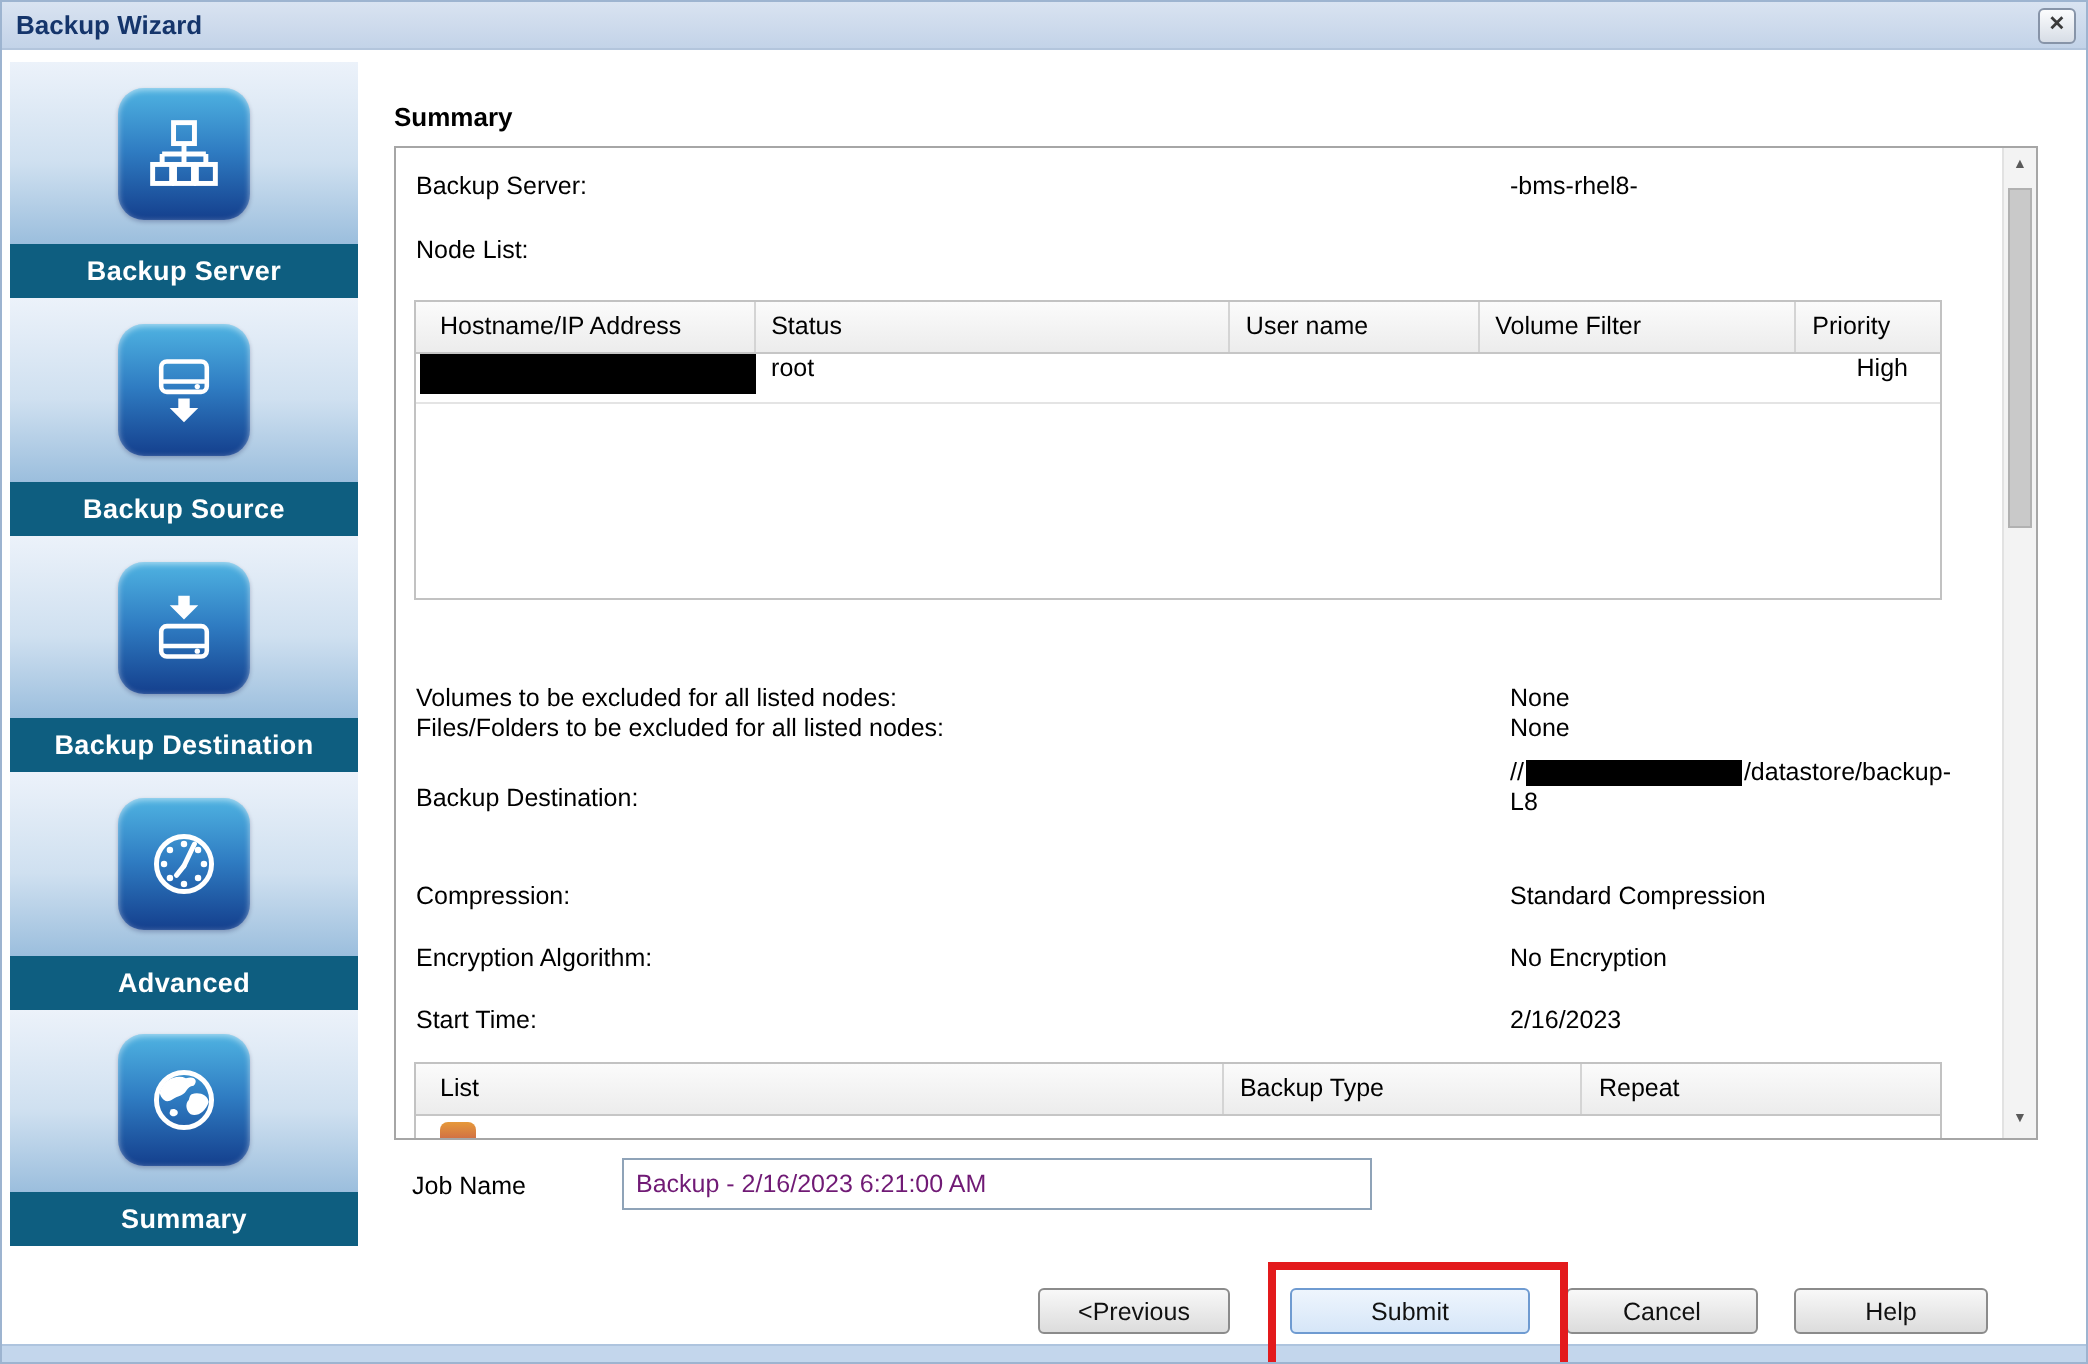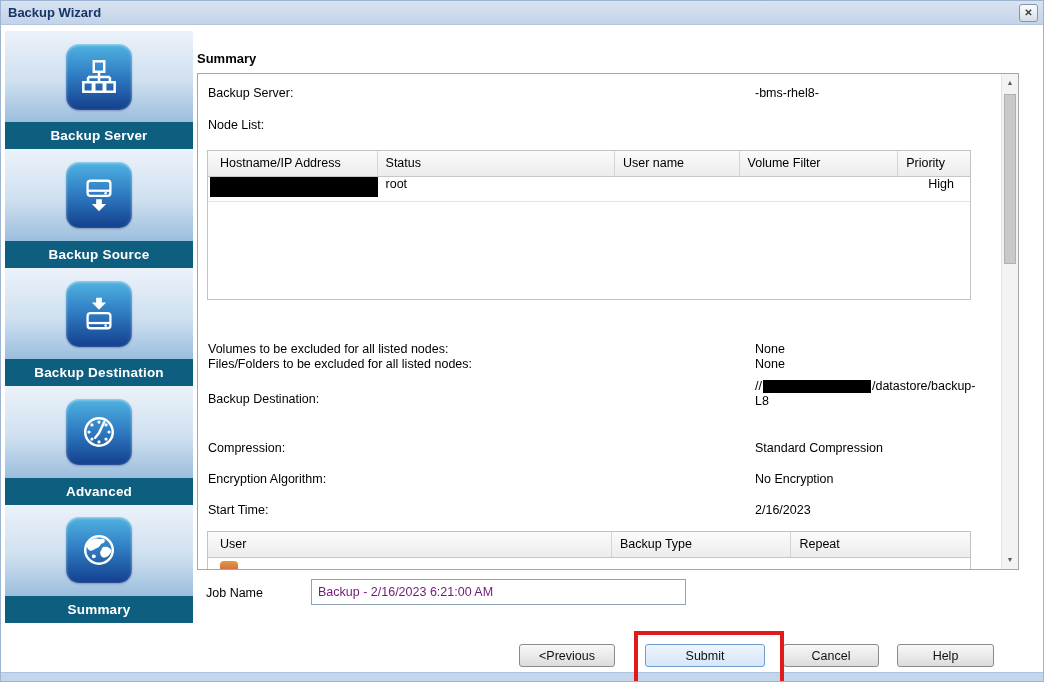--- a/index.html
+++ b/index.html
@@ -11,21 +11,21 @@
   
   .titlebar{position:absolute; left:0; top:0; width:100%; height:24px;
     background:linear-gradient(180deg,#d9e3f1,#c3d3e8);
     border-bottom:1px solid #b3c5dc; display:flex; align-items:center; box-sizing:border-box;}
   .title{font-weight:bold; font-size:13px; color:#15356b; padding-left:7px;}
   .close-btn{position:absolute; right:5px; top:3px; width:19px; height:18px;
     background:linear-gradient(180deg,#fbfcfd,#d7dde6); border:1px solid #8794a8; border-radius:3px;
     font-size:10px; font-weight:bold; color:#3a3a3a; line-height:16px; text-align:center;
     padding:0; cursor:pointer; font-family:inherit;}
   
-  .sidebar{position:absolute; left:4px; top:30px; width:188px; height:592px;
+  .sidebar{position:absolute; left:4px; top:30px; width:174px; height:592px;
     background:#7dd3fc; display:flex; flex-direction:column;}
   .nav-item{flex:1 1 0; display:flex; flex-direction:column; cursor:pointer;}
   .icon-cell{flex:1; background:linear-gradient(180deg,#ecf2fa 0%,#cfe0f0 55%,#9bbedd 100%);
     display:flex; align-items:center; justify-content:center;}
   .icon-tile{width:66px; height:66px; border-radius:13px;
     background:linear-gradient(180deg,#4fb3e2 0%,#2f7cc2 48%,#143f8d 100%);
     box-shadow:inset 0 1px 3px rgba(255,255,255,.55), 0 1px 2px rgba(0,0,60,.25);
     display:flex; align-items:center; justify-content:center;}
   .nav-label{height:27px; background:#0e5e80; color:#fff; font-weight:bold; font-size:13.5px;
     display:flex; align-items:center; justify-content:center; letter-spacing:.2px;}
@@ -249,21 +249,21 @@
       <span class="fvalue">No Encryption</span>
     </div>
 
     <div class="frow r-start">
       <span class="flabel">Start Time:</span>
       <span class="fvalue">2/16/2023</span>
     </div>
 
     <div class="dtable sched-table">
       <div class="thead">
-        <div class="th first s1">User</div>
+        <div class="th first s1">List</div>
         <div class="th s2">Backup Type</div>
         <div class="th last s3">Repeat</div>
       </div>
       <div class="sched-row">
         <div class="sched-icon"></div>
       </div>
     </div>
 
     <div class="vscroll">
       <div class="scroll-btn up">▲</div>

